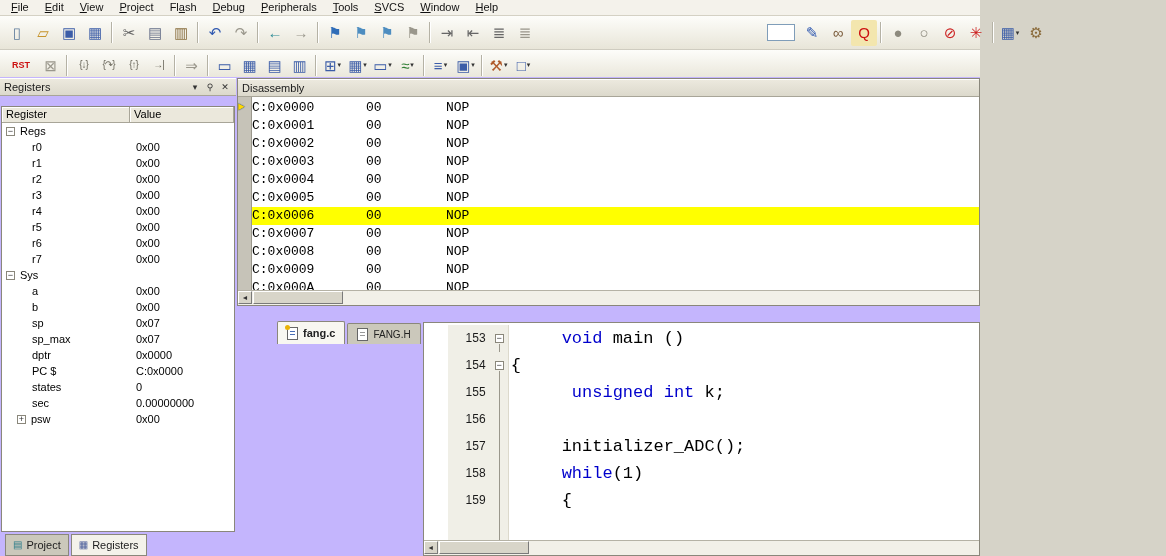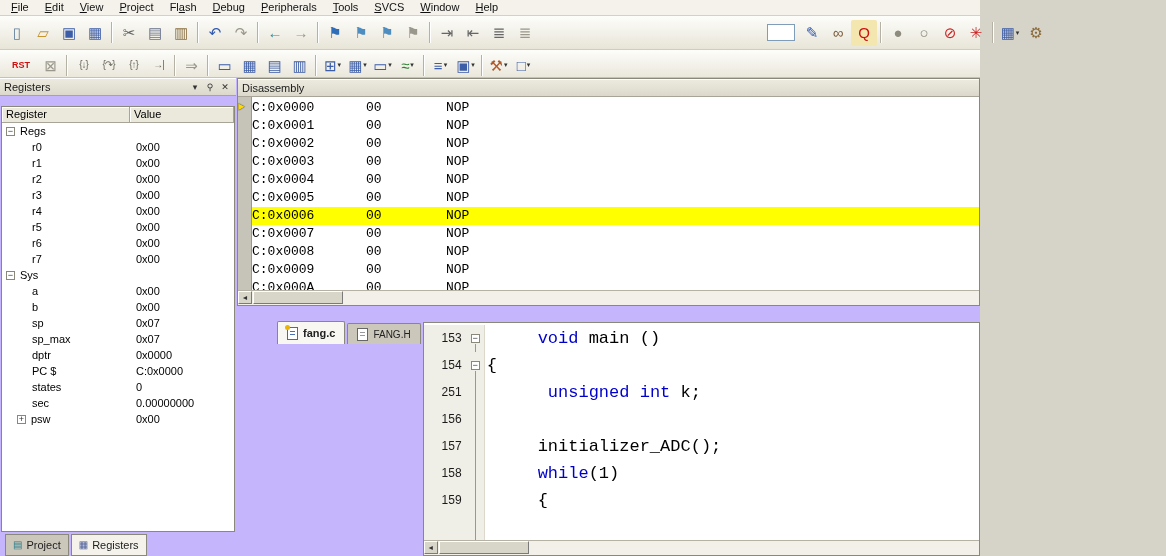--- a/index.html
+++ b/index.html
@@ -111,21 +111,21 @@
   .page-icon::after{content:"";position:absolute;left:2px;right:2px;top:3px;height:6px;
              background:repeating-linear-gradient(#4a6fb5 0 1px,transparent 1px 3px);}
   .page-icon.gray::after{background:repeating-linear-gradient(#999 0 1px,transparent 1px 3px);}
   .page-icon.mod::before{content:"";position:absolute;left:-3px;top:-3px;width:5px;height:5px;
              background:#eab308;border-radius:50%;}
   .code-wrap{flex:1;background:#fff;border:1px solid #8a877b;box-sizing:border-box;
              overflow:hidden;display:flex;flex-direction:column;}
   .code-scroll{flex:1;overflow:hidden;padding-top:2px;}
   .code-line{display:flex;height:27px;line-height:27px;}
   .lnum{width:44px;flex:0 0 auto;text-align:right;padding-right:6px;font-size:12px;
-        color:#1a1a1a;background:#f0efe7;box-sizing:border-box;}
+        color:#1a1a1a;background:#f0efe7;box-sizing:border-box;margin-left:24px;}
   .fold{width:16px;flex:0 0 auto;position:relative;background:#f0efe7;
         border-right:1px solid #dcd9cc;}
   .fold .vline{position:absolute;left:7px;top:0;bottom:0;width:1px;background:#9a978c;}
   .fold.minus .vline{top:19px;}
   .fold .fbox{position:absolute;left:3px;top:9px;width:9px;height:9px;box-sizing:border-box;
         border:1px solid #8a877b;background:#fff;font-size:9px;line-height:7px;
         text-align:center;color:#333;}
   .code{white-space:pre;font-family:"Liberation Mono",monospace;font-size:17px;color:#000;
         padding-left:2px;}
   .sk{color:#0000cc;}
@@ -521,21 +521,21 @@
               </div>
               <div class="code-line">
                 <span class="lnum">154</span>
                 <span class="fold minus">
                   <span class="vline"></span>
                   <span class="fbox">−</span>
                 </span>
                 <span class="code"><span class="sp">{</span></span>
               </div>
               <div class="code-line">
-                <span class="lnum">251</span>
+                <span class="lnum">155</span>
                 <span class="fold">
                   <span class="vline"></span>
                 </span>
                 <span class="code"><span class="sp">      </span><span class="sk">unsigned int</span><span class="sp"> k;</span></span>
               </div>
               <div class="code-line">
                 <span class="lnum">156</span>
                 <span class="fold">
                   <span class="vline"></span>
                 </span>

